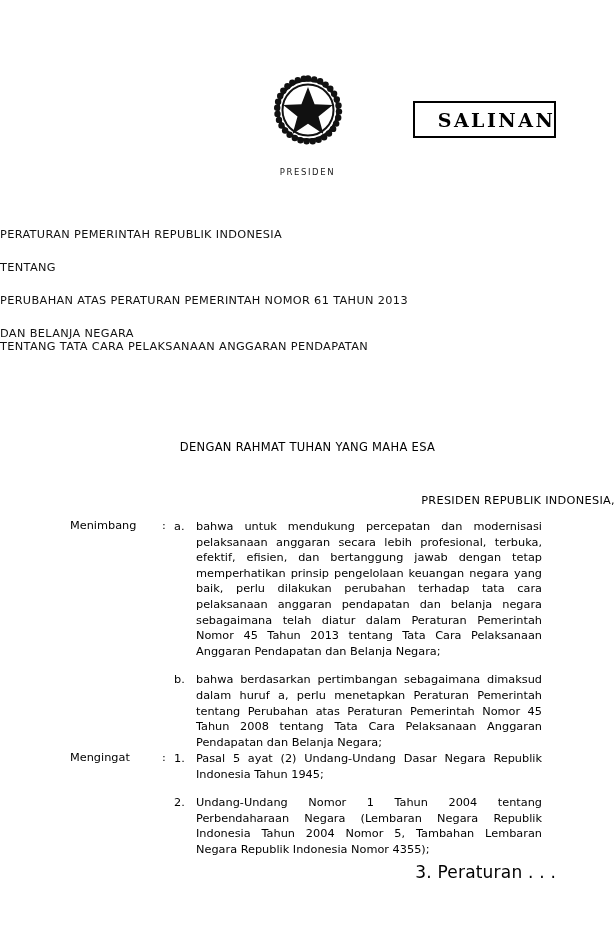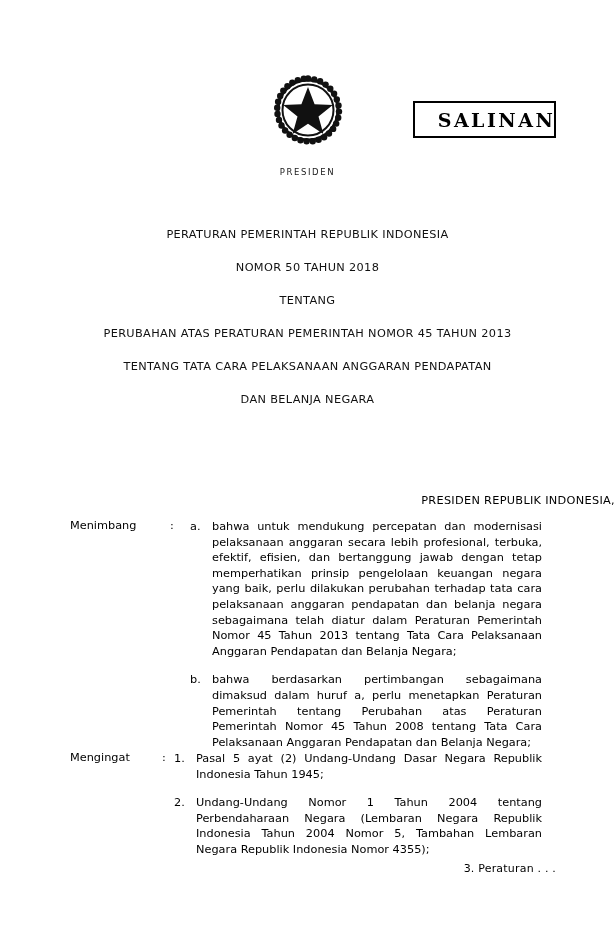--- a/index.html
+++ b/index.html
@@ -70,21 +70,21 @@
     letter-spacing: 2.5px;
     margin-left: 24px;
   }
 
   
   .title-block {
     position: absolute;
     top: 228px;
     left: 0;
     width: 615px;
-    text-align: center;
+    text-align: left;
   }
   .title-block .tline {
     font-size: 11.3px;
     letter-spacing: 0.35px;
     margin-bottom: 20px;
     color: #111;
   }
   .title-block .tline.last { margin-bottom: 0; }
 
   .rahmat {
@@ -145,36 +145,35 @@
     line-height: 15.6px;
     text-align: justify;
     text-justify: inter-word;
     hyphens: none;
   }
 
   #menimbang-clause {
     top: 519px;
     left: 70px;
     width: 472px;
-    gap: 8px;
   }
   #mengingat-clause {
     top: 751px;
     left: 70px;
     width: 472px;
     justify-content: space-between;
   }
 
   .footer-note {
     position: absolute;
     top: 862px;
     left: 0;
     width: 556px;
     text-align: right;
-    font-size: 11px;
+    font-size: 17px;
     letter-spacing: 0.2px;
   }
 </style>
 </head>
 <body>
 
 <div class="page">
 
   <div class="emblem-wrap">
     <div class="emblem">
@@ -225,27 +224,27 @@
   <div class="presiden-line">
     <div>PRESIDEN</div>
   </div>
 
   <div class="salinan-box">
     <span class="label">SALINAN</span>
   </div>
 
   <div class="title-block">
     <div class="tline">PERATURAN PEMERINTAH REPUBLIK INDONESIA</div>
-    <div class="tline">NOMOR 50 TAHUN 2018</div>
     <div class="tline">TENTANG</div>
-    <div class="tline">PERUBAHAN ATAS PERATURAN PEMERINTAH NOMOR 45 TAHUN 2013</div>
+    <div class="tline">PERUBAHAN ATAS PERATURAN PEMERINTAH NOMOR 61 TAHUN 2013</div>
+    <div class="tline last">DAN BELANJA NEGARA</div>
     <div class="tline">TENTANG TATA CARA PELAKSANAAN ANGGARAN PENDAPATAN</div>
-    <div class="tline last">DAN BELANJA NEGARA</div>
-  </div>
-
+  </div>
+
+  <div class="rahmat">DENGAN RAHMAT TUHAN YANG MAHA ESA</div>
   <div class="presiden-ri">PRESIDEN REPUBLIK INDONESIA,</div>
 
   <div class="clause" id="menimbang-clause">
     <div class="kw">Menimbang</div>
     <div class="colon">:</div>
     <div class="items">
       <div class="item">
         <div class="marker">a.</div>
         <div class="text">bahwa untuk mendukung percepatan dan modernisasi pelaksanaan anggaran secara lebih profesional, terbuka, efektif, efisien, dan bertanggung jawab dengan tetap memperhatikan prinsip pengelolaan keuangan negara yang baik, perlu dilakukan perubahan terhadap tata cara pelaksanaan anggaran pendapatan dan belanja negara sebagaimana telah diatur dalam Peraturan Pemerintah Nomor 45 Tahun 2013 tentang Tata Cara Pelaksanaan Anggaran Pendapatan dan Belanja Negara;</div>
       </div>

